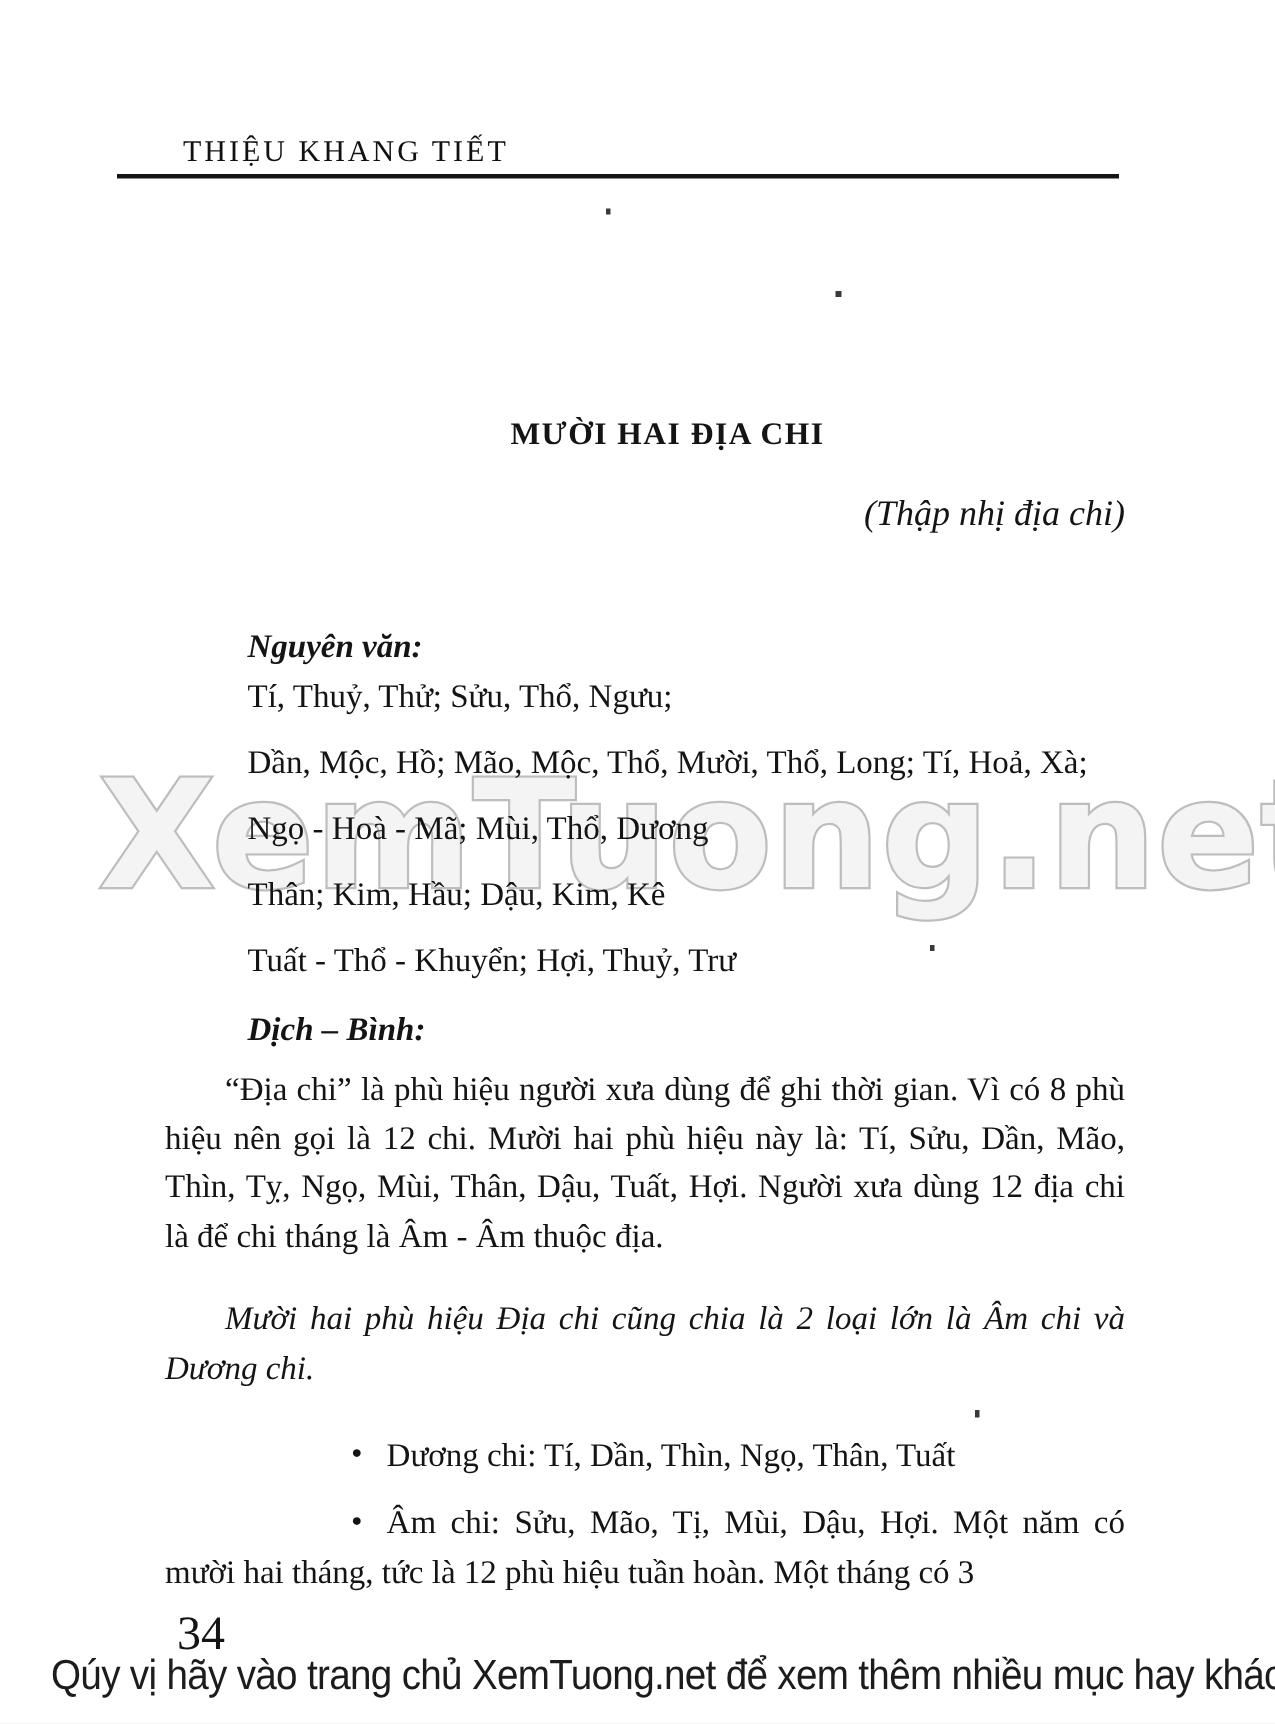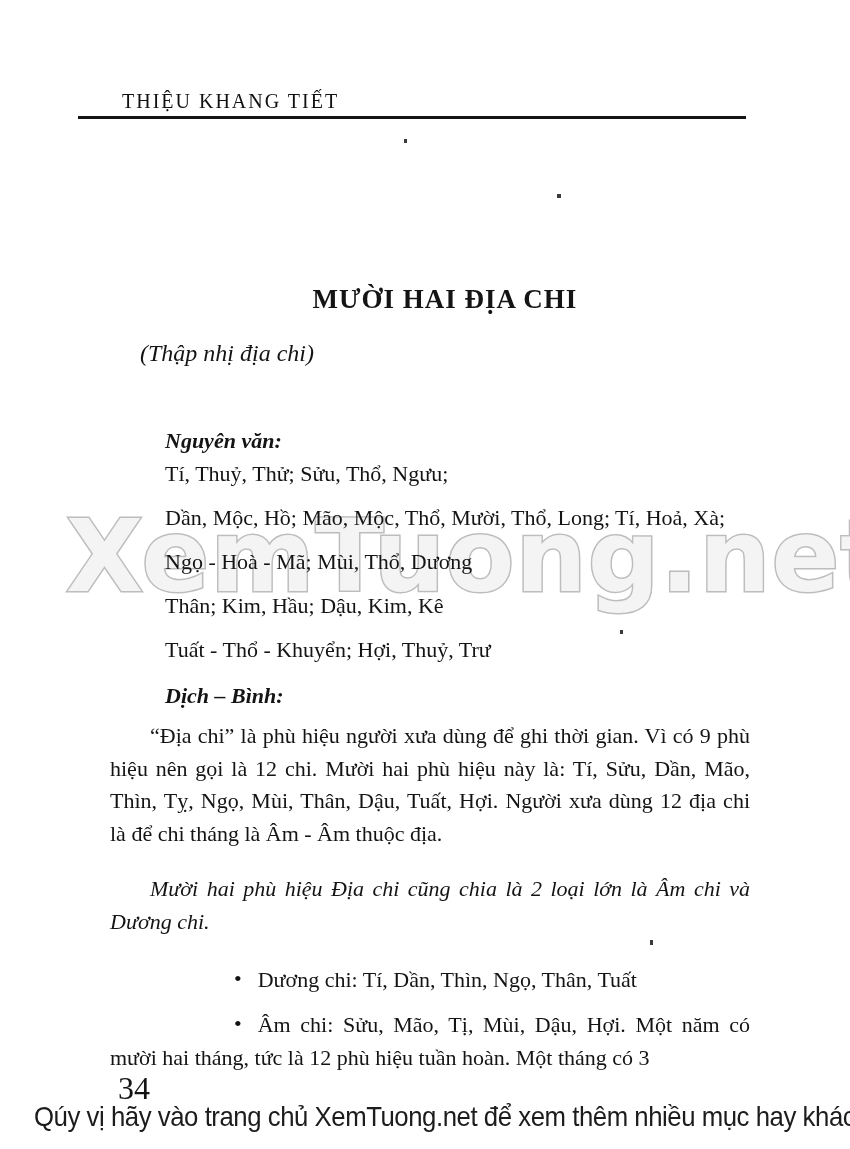--- a/index.html
+++ b/index.html
@@ -63,30 +63,30 @@
   .content {
     position: absolute;
     top: 272px;
     left: 110px;
     width: 640px;
     z-index: 2;
     font-size: 22px;
     line-height: 33px;
   }
   .article-title {
-    margin: 10px 0 0 30px;
+    margin: 0 0 0 30px;
     text-align: center;
-    font-size: 27px;
+    font-size: 21px;
     font-weight: bold;
     letter-spacing: 1px;
     line-height: 34px;
   }
   .article-subtitle {
     margin: 22px 0 0 30px;
-    text-align: left;
+    text-align: right;
     font-style: italic;
     font-size: 24px;
     line-height: 30px;
   }
   .section-label {
     margin: 0;
     font-style: italic;
     font-weight: bold;
     text-indent: 55px;
     line-height: 33px;
@@ -179,21 +179,21 @@
     <p class="section-label label-original">Nguyên văn:</p>
 
     <p class="orig-line">Tí, Thuỷ, Thử; Sửu, Thổ, Ngưu;</p>
     <p class="orig-line">Dần, Mộc, Hồ; Mão, Mộc, Thổ, Mười, Thổ, Long; Tí, Hoả, Xà;</p>
     <p class="orig-line">Ngọ - Hoà - Mã; Mùi, Thổ, Dương</p>
     <p class="orig-line">Thân; Kim, Hầu; Dậu, Kim, Kê</p>
     <p class="orig-line">Tuất - Thổ - Khuyển; Hợi, Thuỷ, Trư</p>
 
     <p class="section-label label-translation">Dịch – Bình:</p>
 
-    <p class="body-par par-1">“Địa chi” là phù hiệu người xưa dùng để ghi thời gian. Vì có 9 phù hiệu nên gọi là 12 chi. Mười hai phù hiệu này là: Tí, Sửu, Dần, Mão, Thìn, Tỵ, Ngọ, Mùi, Thân, Dậu, Tuất, Hợi. Người xưa dùng 12 địa chi là để chi tháng là Âm - Âm thuộc địa.</p>
+    <p class="body-par par-1">“Địa chi” là phù hiệu người xưa dùng để ghi thời gian. Vì có 8 phù hiệu nên gọi là 12 chi. Mười hai phù hiệu này là: Tí, Sửu, Dần, Mão, Thìn, Tỵ, Ngọ, Mùi, Thân, Dậu, Tuất, Hợi. Người xưa dùng 12 địa chi là để chi tháng là Âm - Âm thuộc địa.</p>
 
     <p class="body-par par-2">Mười hai phù hiệu Địa chi cũng chia là 2 loại lớn là Âm chi và Dương chi.</p>
 
     <p class="bullet-par bullet-1"><span class="bullet-marker">•</span><span>Dương chi: Tí, Dần, Thìn, Ngọ, Thân, Tuất</span></p>
 
     <p class="bullet-par bullet-2"><span class="bullet-marker">•</span><span>Âm chi: Sửu, Mão, Tị, Mùi, Dậu, Hợi. Một năm có mười hai tháng, tức là 12 phù hiệu tuần hoàn. Một tháng có 3</span></p>
 
   </div>
 
   <div class="page-number">34</div>

